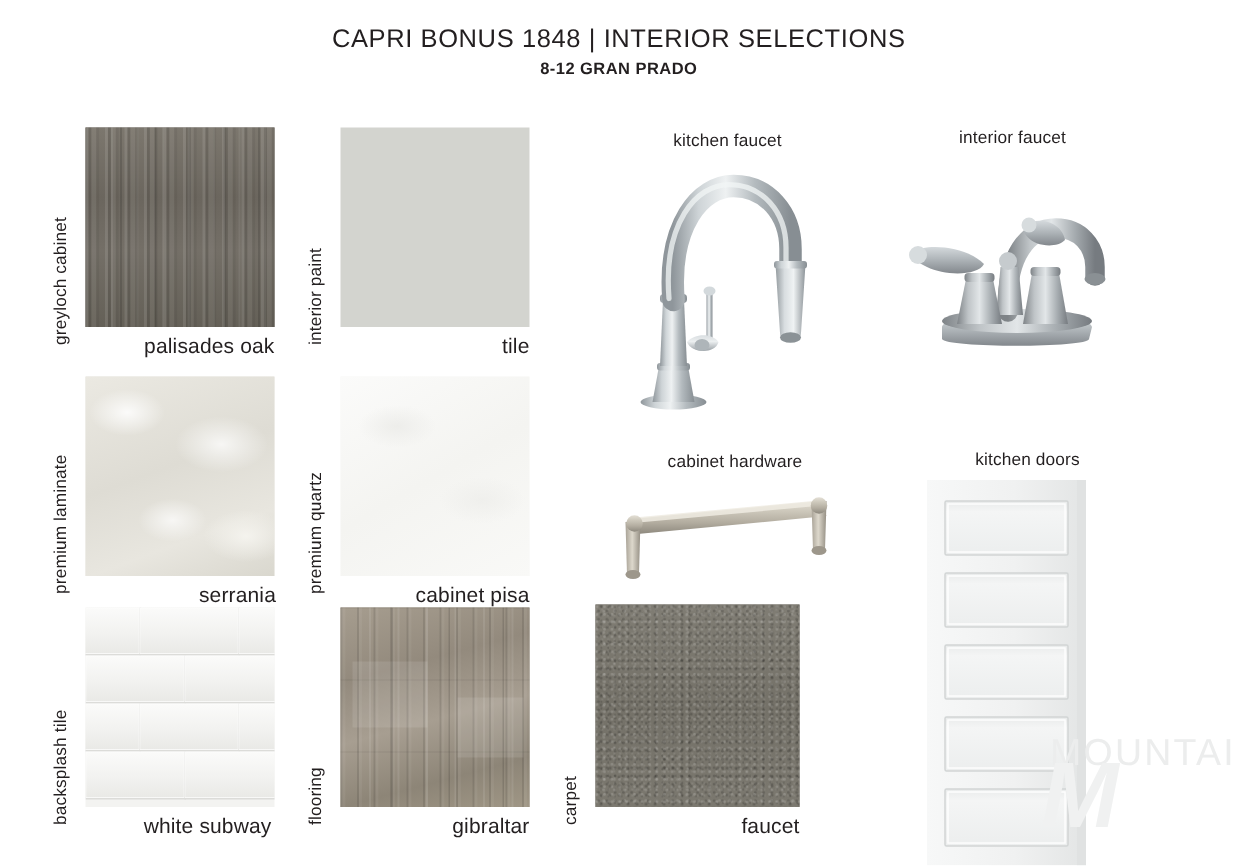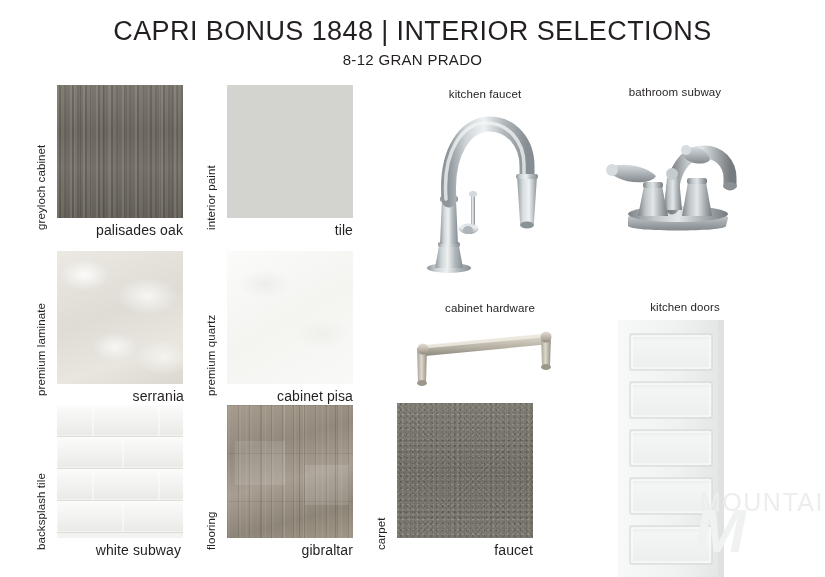--- a/index.html
+++ b/index.html
@@ -18,30 +18,30 @@
 
   
   .header {
     position: absolute;
     top: 16px;
     left: 0;
     width: 825px;
     text-align: center;
   }
   .title {
-    font-size: 27px;
+    font-size: 17px;
     letter-spacing: 0.4px;
     font-weight: 400;
     color: #231f20;
     line-height: 1.15;
     white-space: nowrap;
   }
   .subtitle {
-    font-size: 15px;
-    font-weight: normal;
+    font-size: 11px;
+    font-weight: bold;
     letter-spacing: 0.3px;
     color: #231f20;
     margin-top: 4px;
   }
 
   
   .cell { position: absolute; }
 
   .swatch {
     position: absolute;
@@ -308,21 +308,21 @@
 
       <path d="M56 92 L60 92 L60 122 L56 122 Z" fill="url(#steelH)"></path>
       <ellipse cx="58" cy="90" rx="4" ry="3" fill="#d3d9dc"></ellipse>
       <path d="M43 124 C 48 118, 60 118, 64 124 C 62 132, 46 132, 43 124 Z" fill="url(#steelV)"></path>
       <ellipse cx="53" cy="126" rx="5" ry="4" fill="#aeb5b9"></ellipse>
     </svg>
   </div>
 </div>
 
 <div class="cell">
-  <div class="top-label" style="left:590px; top:86px; width:170px;">bathroom subway</div>
+  <div class="top-label" style="left:590px; top:86px; width:170px;">interior faucet</div>
   <div class="fixture" style="left:600px; top:108px;">
     <svg width="170" height="135" viewBox="0 0 170 135">
       <defs>
         <linearGradient id="nickH" x1="0" y1="0" x2="1" y2="0">
           <stop offset="0%" stop-color="#7e8387"></stop>
           <stop offset="25%" stop-color="#bfc4c7"></stop>
           <stop offset="50%" stop-color="#e2e6e8"></stop>
           <stop offset="78%" stop-color="#a3a9ad"></stop>
           <stop offset="100%" stop-color="#767b80"></stop>
         </linearGradient>

